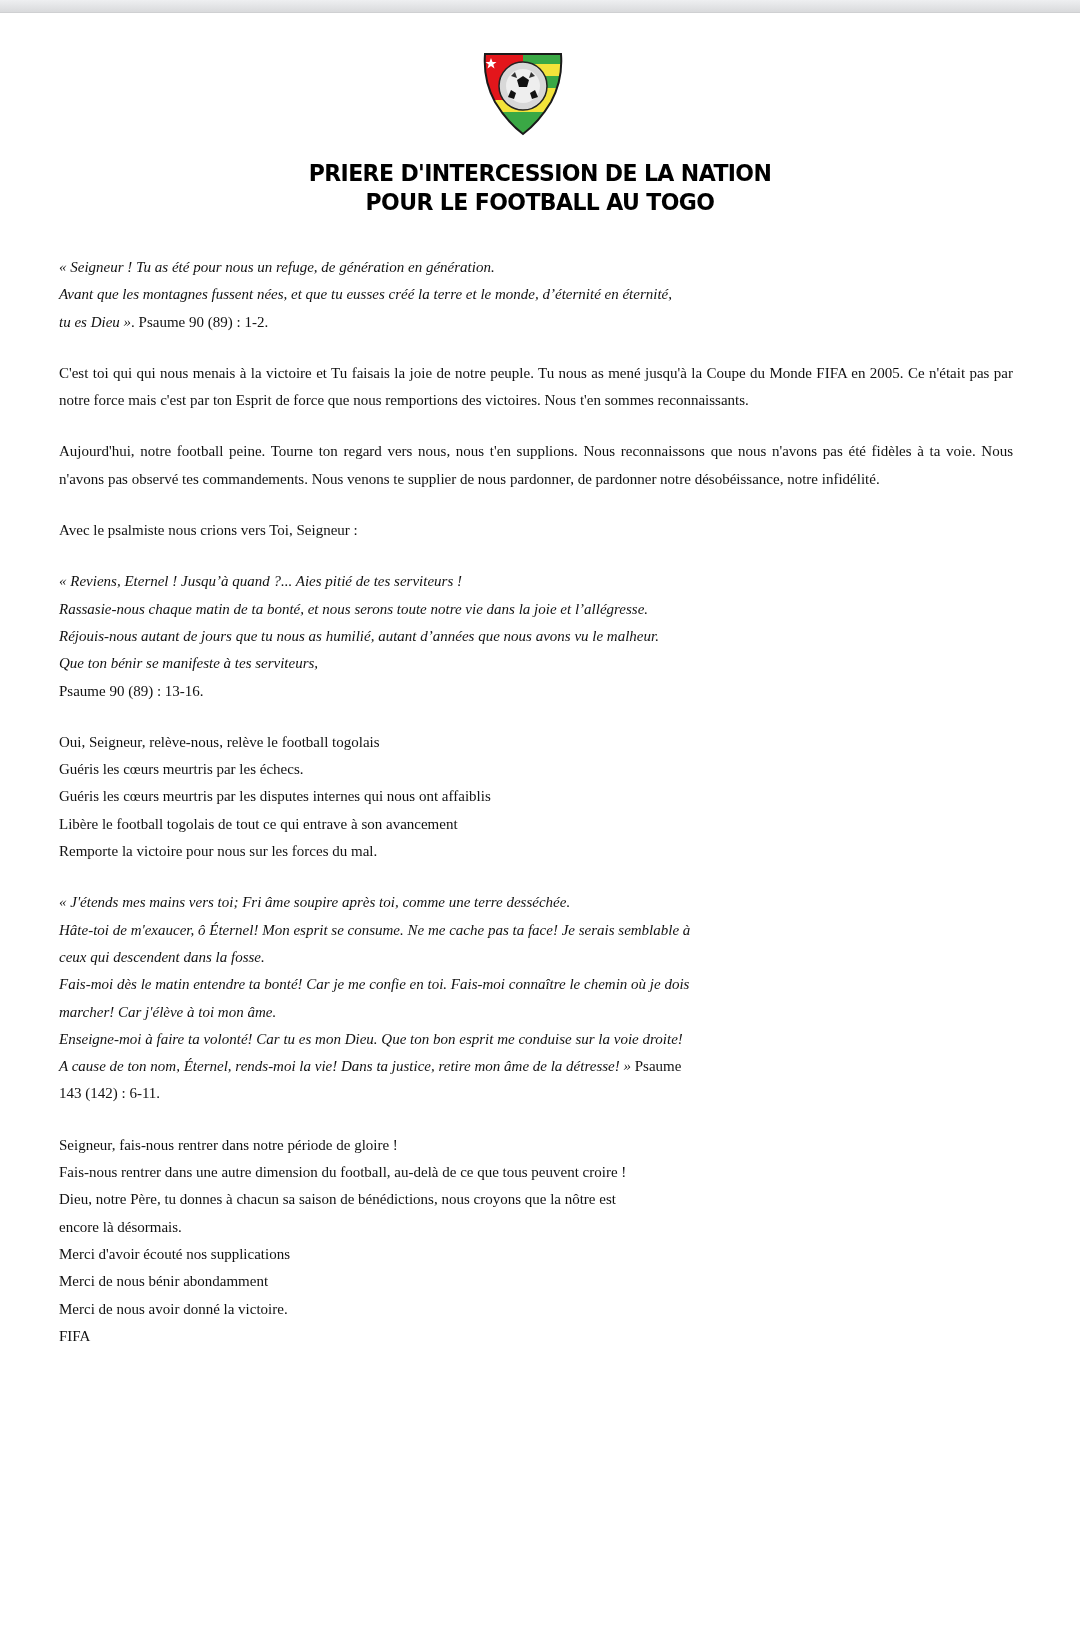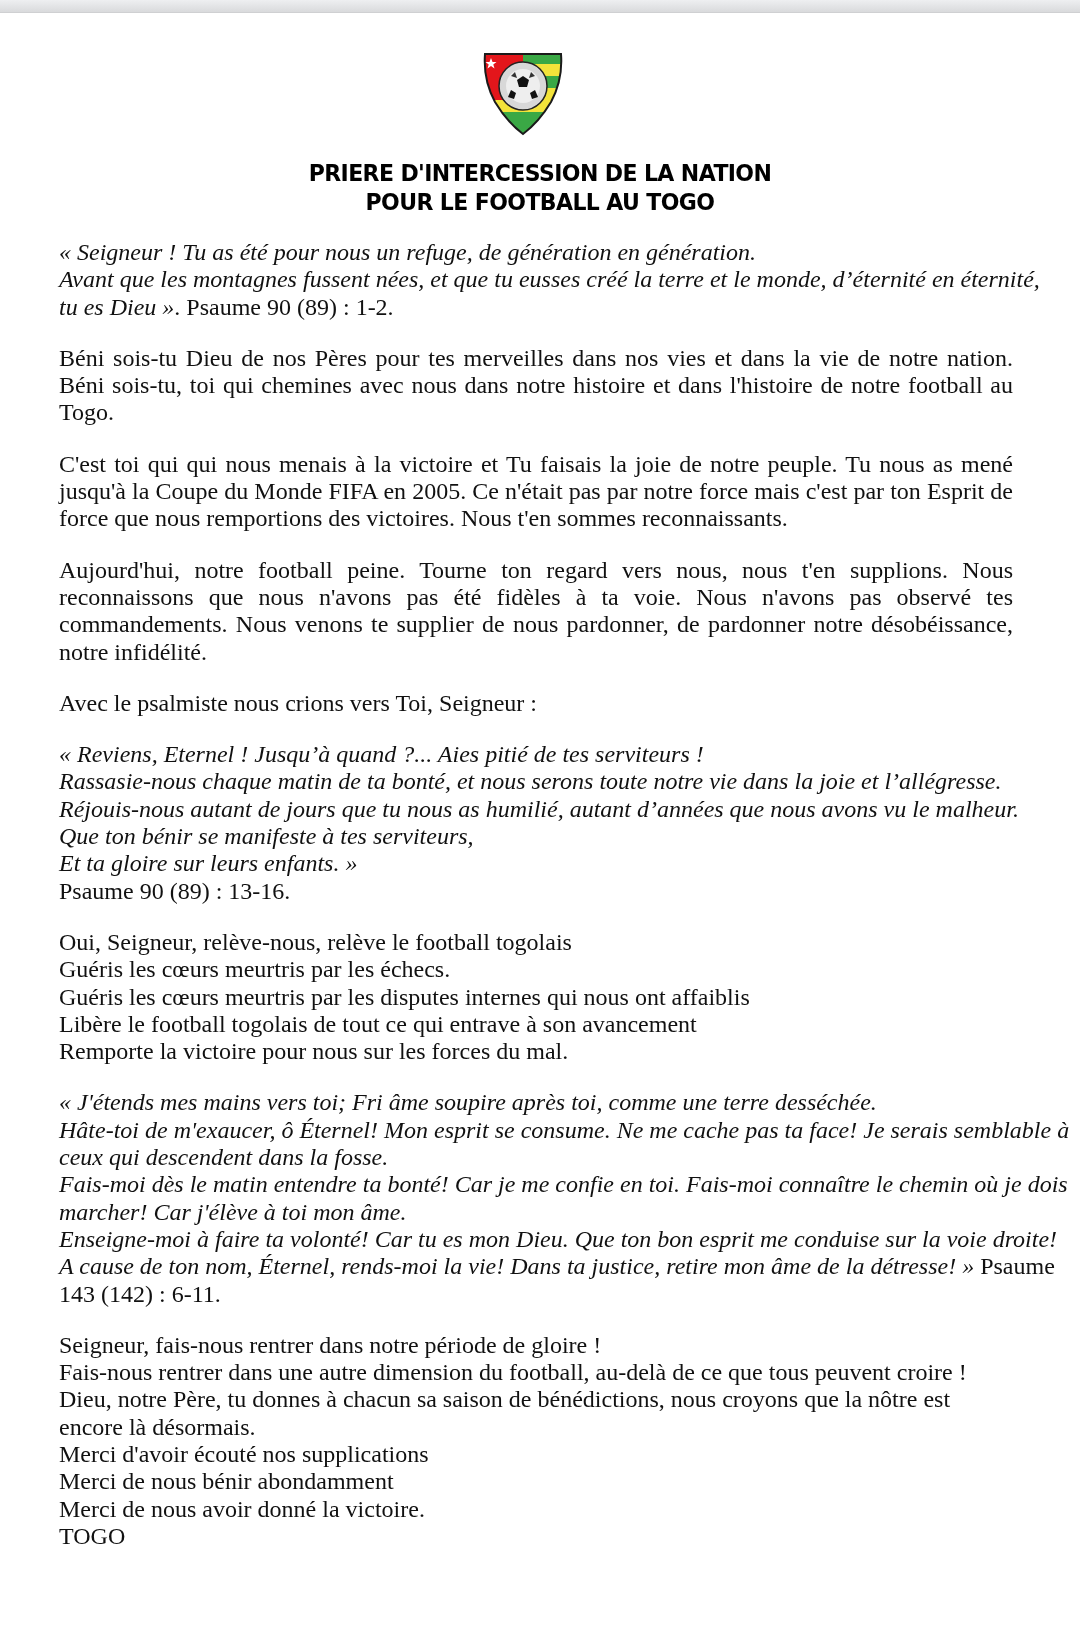--- a/index.html
+++ b/index.html
@@ -4,22 +4,22 @@
   <style>
     html, body { margin: 0; padding: 0; background: #ffffff; }
     body { width: 1080px; height: 1625px; overflow: hidden; position: relative; font-family: "DejaVu Serif", "Liberation Serif", serif; color: #111; }
     .topbar { position: absolute; left: 0; top: 0; width: 1080px; height: 12px;
       background: linear-gradient(#eeeff1, #d9dadc); border-bottom: 1px solid #cfd0d2; }
     .logo { position: absolute; left: 481px; top: 50px; width: 84px; height: 86px; }
     .title { position: absolute; left: 0; width: 1080px; top: 160px; text-align: center;
       font-family: "DejaVu Sans", "Liberation Sans", sans-serif; font-weight: bold;
       font-size: 22px; line-height: 28px; letter-spacing: -0.6px; color: #000;
       transform: scaleY(1.05); }
-    .content { position: absolute; left: 59px; top: 239px; width: 954px;
-      font-family: "Liberation Serif", "DejaVu Serif", serif; font-size: 24px; line-height: 27.3px; color: #111; }
+    .content { position: absolute; left: 59px; top: 254px; width: 954px;
+      font-family: "Liberation Serif", "DejaVu Serif", serif; font-size: 15px; line-height: 27.3px; color: #111; }
     .para { margin: 0 0 24px 0; }
     .line { display: block; white-space: nowrap; }
     .justify { text-align: justify; text-align-last: left; }
     .it { font-style: italic; }
   </style>
 </head>
 <body>
 
 <div class="topbar"></div>
 
@@ -55,34 +55,32 @@
 </div>
 
 <div class="content">
 
   <div class="para it">
     <span class="line">« Seigneur ! Tu as été pour nous un refuge, de génération en génération.</span>
     <span class="line">Avant que les montagnes fussent nées, et que tu eusses créé la terre et le monde, d’éternité en éternité,</span>
     <span class="line"><span>tu es Dieu »</span><span style="font-style:normal">. Psaume 90 (89) : 1-2.</span></span>
   </div>
 
-  <p class="para justify">Béni sois-tu Dieu de nos Pères pour tes merveilles dans nos vies et dans la vie de notre nation. Béni sois-tu, toi qui chemines avec nous dans notre histoire et dans l'histoire de notre football au Togo.</p>
 
   <p class="para justify">C'est toi qui qui nous menais à la victoire et Tu faisais la joie de notre peuple. Tu nous as mené jusqu'à la Coupe du Monde FIFA en 2005. Ce n'était pas par notre force mais c'est par ton Esprit de force que nous remportions des victoires. Nous t'en sommes reconnaissants.</p>
 
   <p class="para justify">Aujourd'hui, notre football peine. Tourne ton regard vers nous, nous t'en supplions. Nous reconnaissons que nous n'avons pas été fidèles à ta voie. Nous n'avons pas observé tes commandements. Nous venons te supplier de nous pardonner, de pardonner notre désobéissance, notre infidélité.</p>
 
   <p class="para">Avec le psalmiste nous crions vers Toi, Seigneur :</p>
 
   <div class="para">
     <span class="line it">« Reviens, Eternel ! Jusqu’à quand ?... Aies pitié de tes serviteurs !</span>
     <span class="line it">Rassasie-nous chaque matin de ta bonté, et nous serons toute notre vie dans la joie et l’allégresse.</span>
     <span class="line it">Réjouis-nous autant de jours que tu nous as humilié, autant d’années que nous avons vu le malheur.</span>
     <span class="line it">Que ton bénir se manifeste à tes serviteurs,</span>
-    <span class="line it">Et ta gloire sur leurs enfants. »</span>
     <span class="line">Psaume 90 (89) : 13-16.</span>
   </div>
 
   <div class="para">
     <span class="line">Oui, Seigneur, relève-nous, relève le football togolais</span>
     <span class="line">Guéris les cœurs meurtris par les échecs.</span>
     <span class="line">Guéris les cœurs meurtris par les disputes internes qui nous ont affaiblis</span>
     <span class="line">Libère le football togolais de tout ce qui entrave à son avancement</span>
     <span class="line">Remporte la victoire pour nous sur les forces du mal.</span>
   </div>
@@ -99,16 +97,16 @@
   </div>
 
   <div class="para">
     <span class="line">Seigneur, fais-nous rentrer dans notre période de gloire !</span>
     <span class="line">Fais-nous rentrer dans une autre dimension du football, au-delà de ce que tous peuvent croire !</span>
     <span class="line">Dieu, notre Père, tu donnes à chacun sa saison de bénédictions, nous croyons que la nôtre est</span>
     <span class="line">encore là désormais.</span>
     <span class="line">Merci d'avoir écouté nos supplications</span>
     <span class="line">Merci de nous bénir abondamment</span>
     <span class="line">Merci de nous avoir donné la victoire.</span>
-    <span class="line">TOGO</span>
+    <span class="line">FIFA</span>
   </div>
 
 </div>
 
 </body></html>

